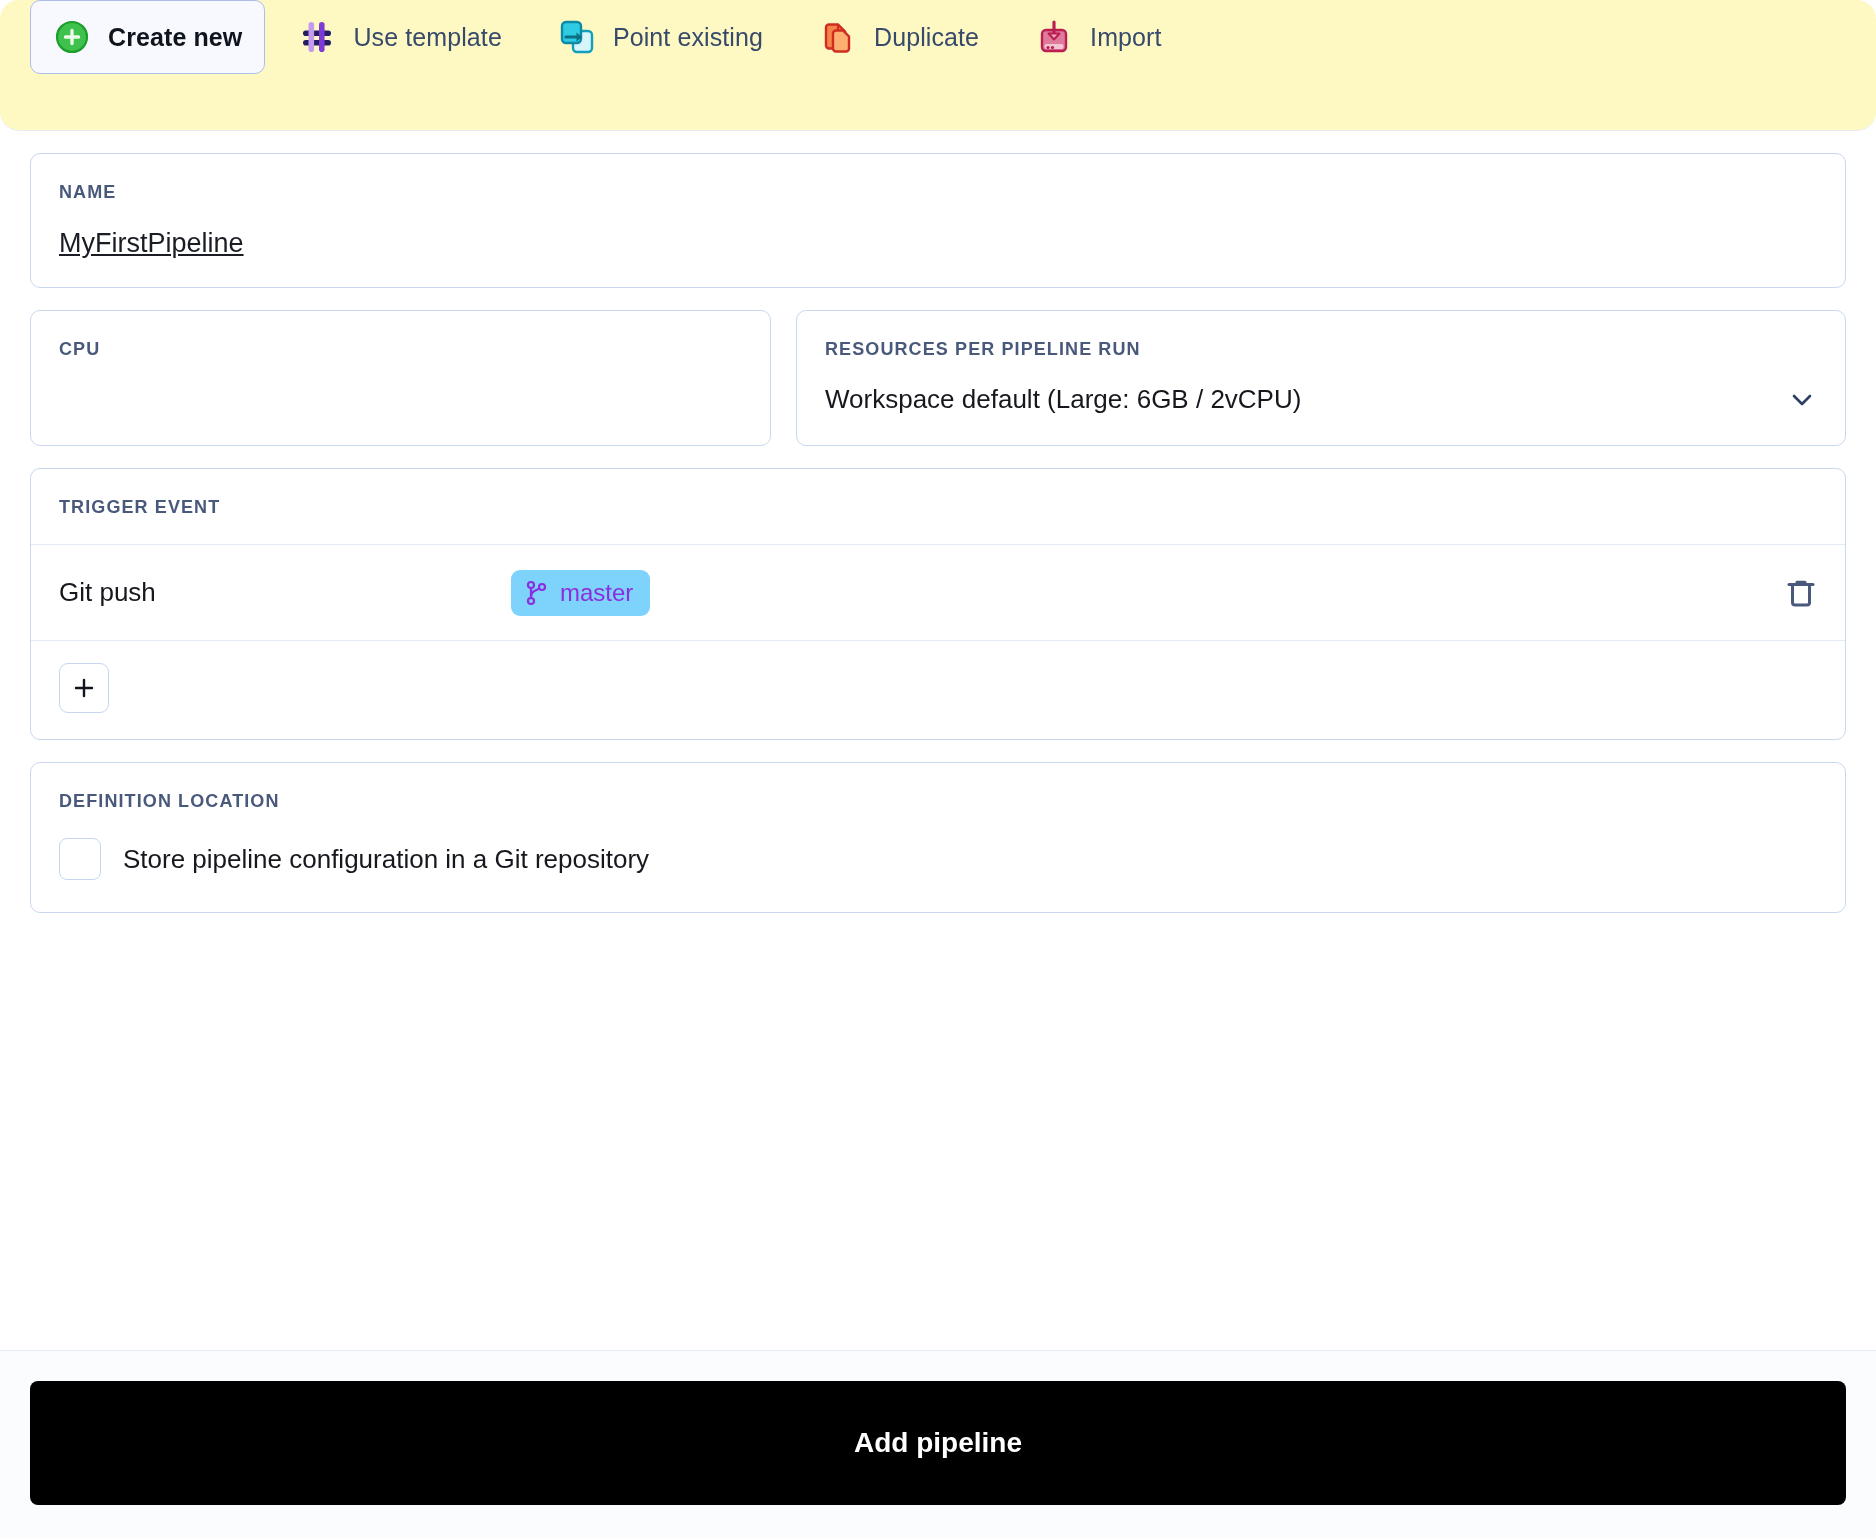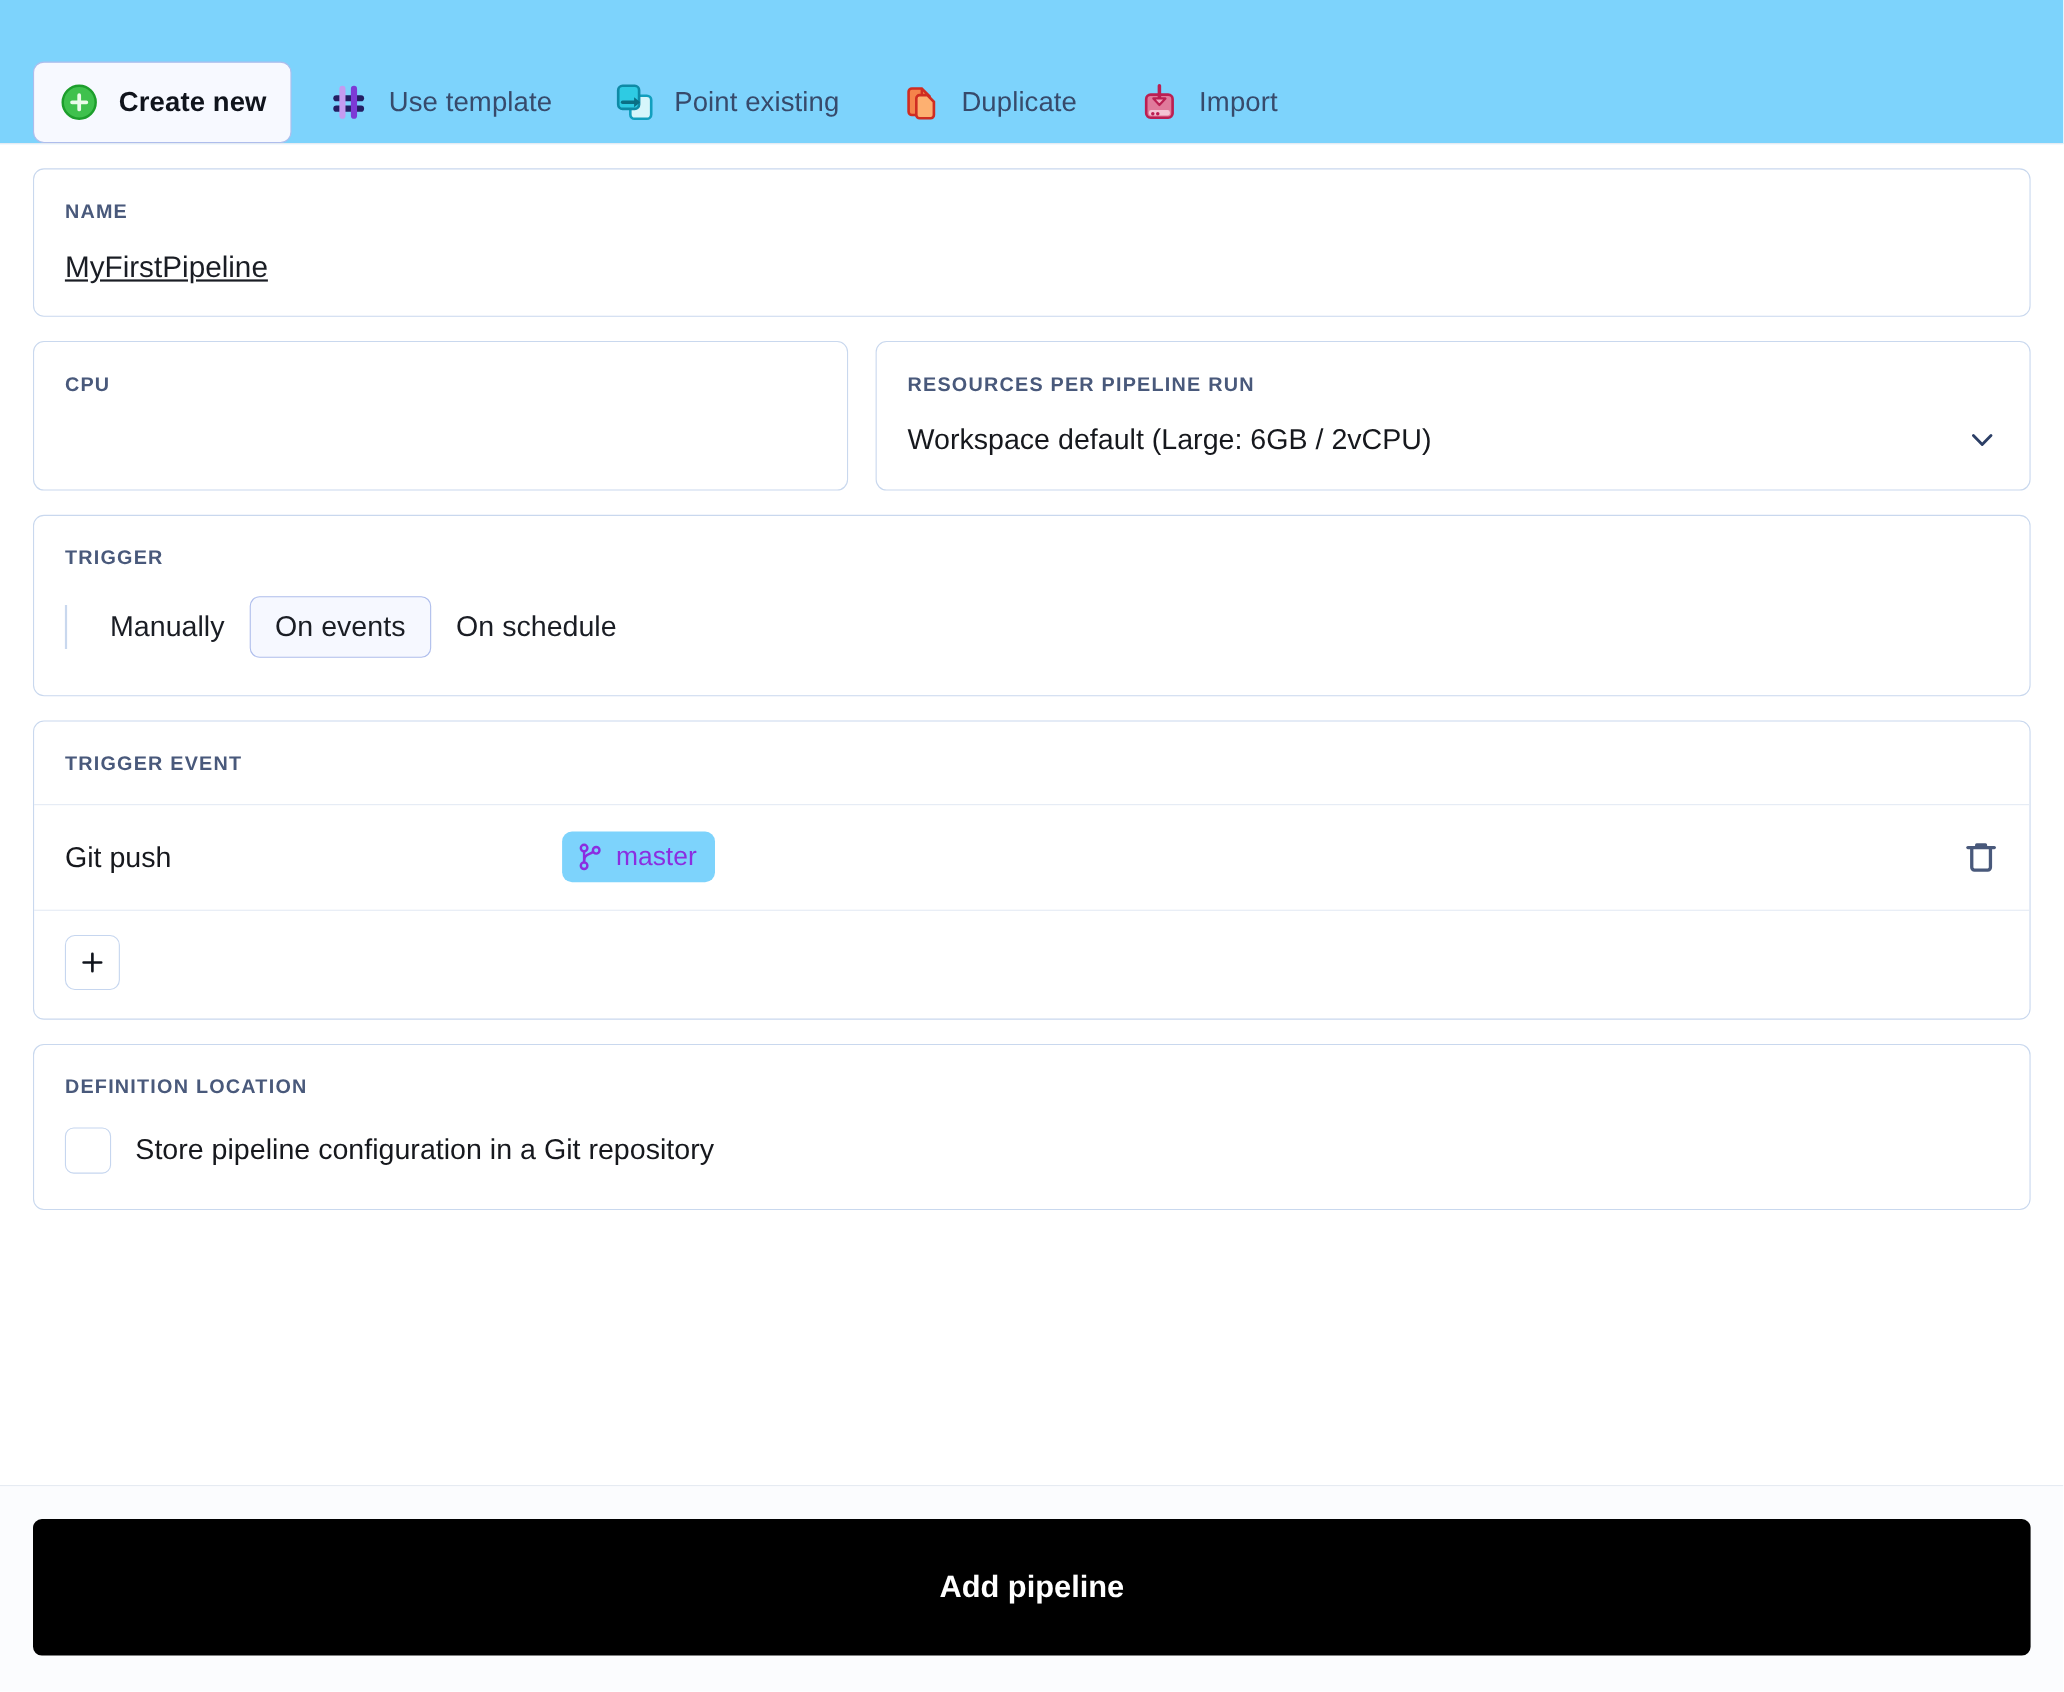--- a/index.html
+++ b/index.html
@@ -18,26 +18,27 @@
     display: flex;
     flex-direction: column;
     background: #ffffff;
     overflow: hidden;
   }
 
   
   .modebar {
     height: 131px;
     min-height: 131px;
-    background: #7dd3fc;
+    background: #fef9c3;
     border-bottom: 1px solid #e6ebf2;
     display: flex;
-    align-items: flex-end;
+    align-items: flex-start;
     padding: 0 30px;
     gap: 10px;
+    border-radius: 19px;
   }
 
   .mode-item {
     display: flex;
     align-items: center;
     gap: 17px;
     padding: 17px 22px;
     border-radius: 10px;
     border: 1px solid transparent;
     cursor: pointer;
@@ -353,29 +354,20 @@
           <span>
             <svg class="chev" viewBox="0 0 30 30">
               <path d="M7 11l8 8 8-8" fill="none" stroke="#2c3f66" stroke-width="2.6" stroke-linecap="round" stroke-linejoin="round"></path>
             </svg>
           </span>
         </div>
       </div>
 
     </div>
 
-    <div class="card trigger-card">
-      <div class="field-label">TRIGGER</div>
-      <div class="trigger-seg">
-        <span class="seg-divider"></span>
-        <div class="seg">Manually</div>
-        <div class="seg selected">On events</div>
-        <div class="seg">On schedule</div>
-      </div>
-    </div>
 
     <div class="card events-card">
 
       <div class="events-head">
         <div class="field-label col-event">TRIGGER EVENT</div>
       </div>
 
       <div class="events-row">
         <div class="event-name">Git push</div>
         <div class="settings-cell">

